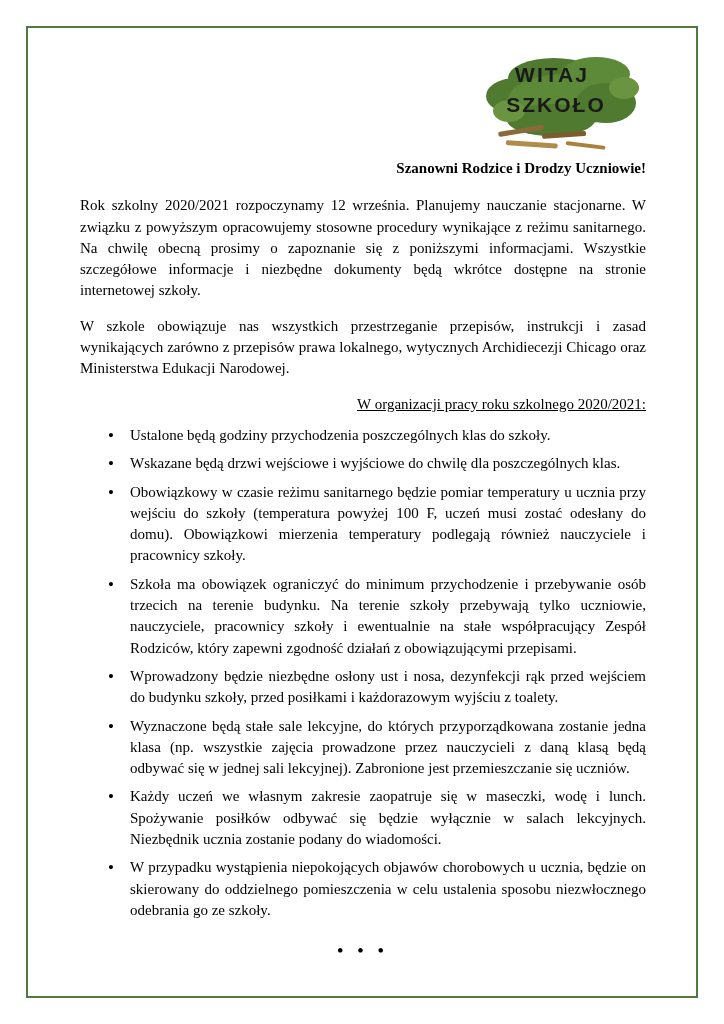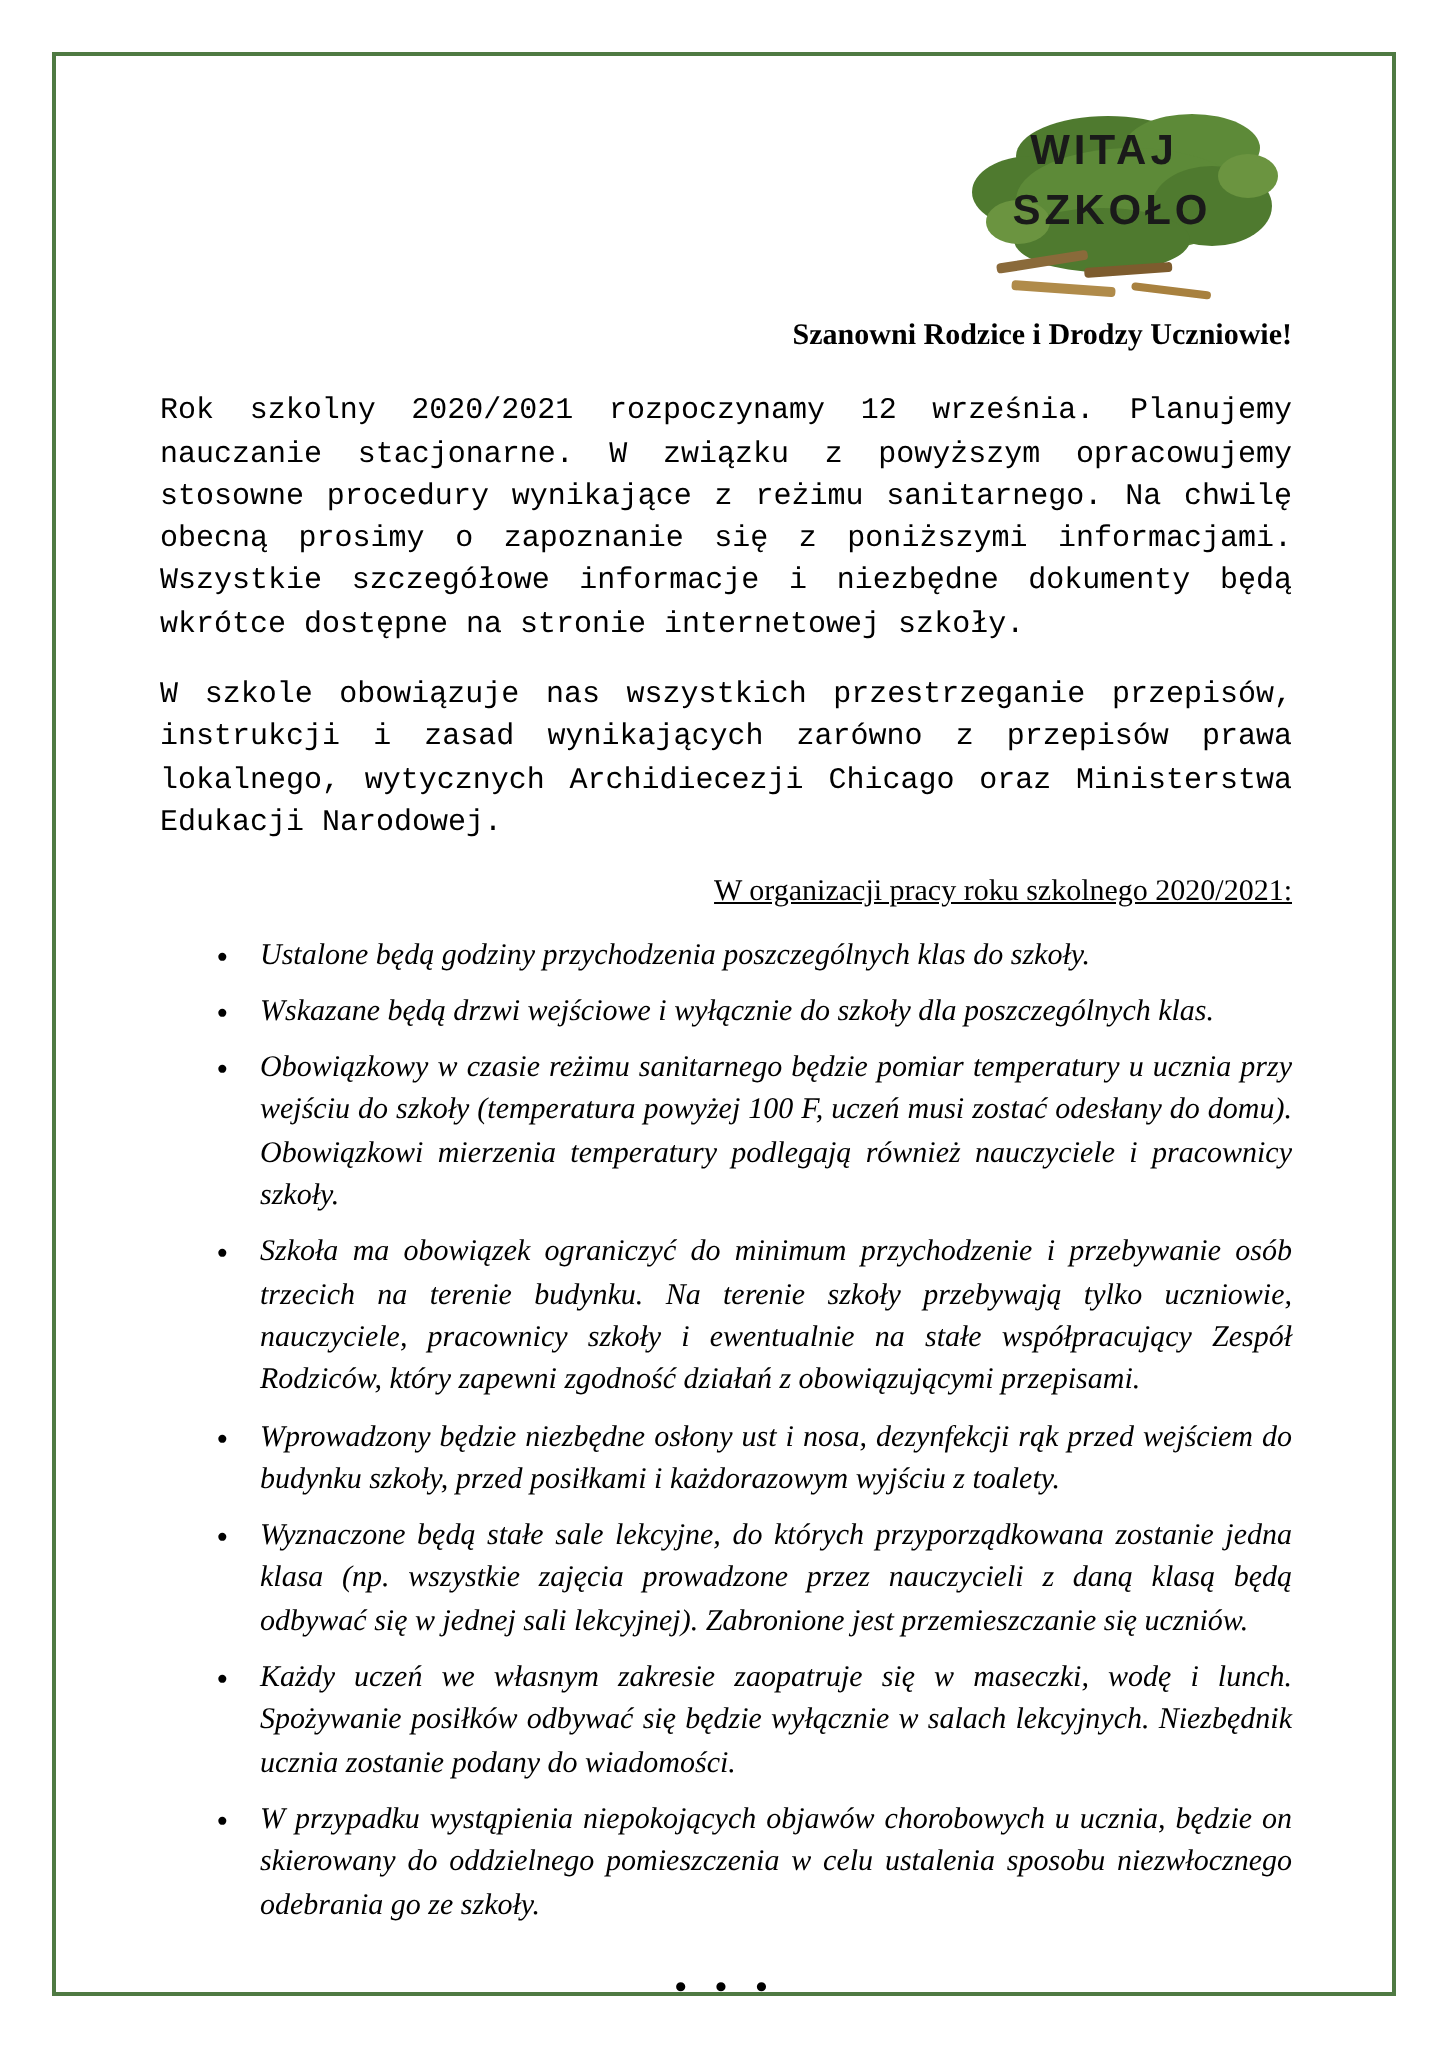--- a/index.html
+++ b/index.html
@@ -54,39 +54,37 @@
     text-align: justify;
   }
   .salutation {
     font-weight: bold;
     margin-bottom: 16px;
     text-align: right;
   }
   p.para {
     margin: 0 0 14px 0;
     text-align: justify;
-    font-family: Liberation Mono, monospace;
   }
   p.para:last-child { margin-bottom: 0; }
   .underline-head {
     text-decoration: underline;
     margin: 0 0 10px 0;
     text-align: right;
   }
   ul.bullets {
     margin: 0 0 0 0;
     padding-left: 48px;
     list-style: none;
   }
   ul.bullets li {
     position: relative;
     margin-bottom: 7px;
     text-align: justify;
     padding-left: 2px;
-    font-style: italic;
   }
   ul.bullets li::before {
     content: "\2022";
     position: absolute;
     left: -20px;
     top: -1px;
     font-size: 17px;
     line-height: 1.42;
   }
   .dots {
@@ -132,21 +130,21 @@
 
       <div class="salutation">Szanowni Rodzice i Drodzy Uczniowie!</div>
 
       <p class="para">Rok szkolny 2020/2021 rozpoczynamy 12 września. Planujemy nauczanie stacjonarne. W związku z powyższym opracowujemy stosowne procedury wynikające z reżimu sanitarnego. Na chwilę obecną prosimy o zapoznanie się z poniższymi informacjami. Wszystkie szczegółowe informacje i niezbędne dokumenty będą wkrótce dostępne na stronie internetowej szkoły.</p>
       <p class="para">W szkole obowiązuje nas wszystkich przestrzeganie przepisów, instrukcji i zasad wynikających zarówno z przepisów prawa lokalnego, wytycznych Archidiecezji Chicago oraz Ministerstwa Edukacji Narodowej.</p>
 
       <p class="underline-head">W organizacji pracy roku szkolnego 2020/2021:</p>
 
       <ul class="bullets">
         <li>Ustalone będą godziny przychodzenia poszczególnych klas do szkoły.</li>
-        <li>Wskazane będą drzwi wejściowe i wyłącznie do szkoły dla poszczególnych klas.</li>
+        <li>Wskazane będą drzwi wejściowe i wyjściowe do chwilę dla poszczególnych klas.</li>
         <li>Obowiązkowy w czasie reżimu sanitarnego będzie pomiar temperatury u ucznia przy wejściu do szkoły (temperatura powyżej 100 F, uczeń musi zostać odesłany do domu). Obowiązkowi mierzenia temperatury podlegają również nauczyciele i pracownicy szkoły.</li>
         <li>Szkoła ma obowiązek ograniczyć do minimum przychodzenie i przebywanie osób trzecich na terenie budynku. Na terenie szkoły przebywają tylko uczniowie, nauczyciele, pracownicy szkoły i ewentualnie na stałe współpracujący Zespół Rodziców, który zapewni zgodność działań z obowiązującymi przepisami.</li>
         <li>Wprowadzony będzie niezbędne osłony ust i nosa, dezynfekcji rąk przed wejściem do budynku szkoły, przed posiłkami i każdorazowym wyjściu z toalety.</li>
         <li>Wyznaczone będą stałe sale lekcyjne, do których przyporządkowana zostanie jedna klasa (np. wszystkie zajęcia prowadzone przez nauczycieli z daną klasą będą odbywać się w jednej sali lekcyjnej). Zabronione jest przemieszczanie się uczniów.</li>
         <li>Każdy uczeń we własnym zakresie zaopatruje się w maseczki, wodę i lunch. Spożywanie posiłków odbywać się będzie wyłącznie w salach lekcyjnych. Niezbędnik ucznia zostanie podany do wiadomości.</li>
         <li>W przypadku wystąpienia niepokojących objawów chorobowych u ucznia, będzie on skierowany do oddzielnego pomieszczenia w celu ustalenia sposobu niezwłocznego odebrania go ze szkoły.</li>
       </ul>
 
       <div class="dots">• • •</div>
 

